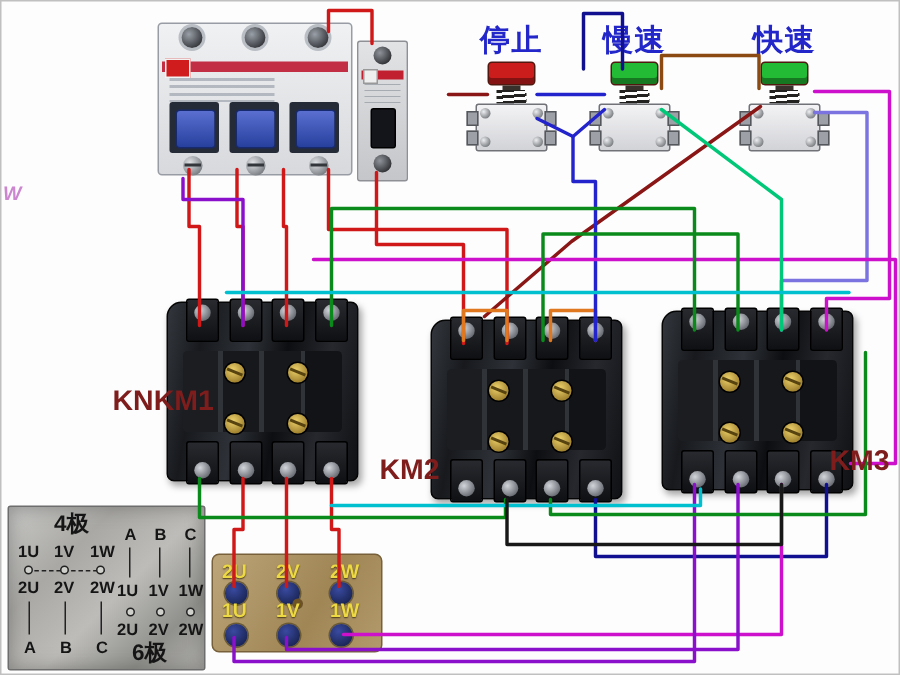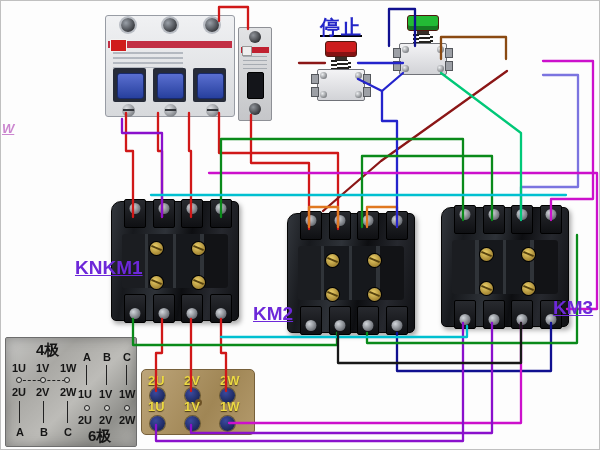--- a/index.html
+++ b/index.html
@@ -1,18 +1,18 @@
 <!DOCTYPE html>
 <html><head>
 <meta charset="utf-8">
 <style>
   html,body{margin:0;padding:0;background:#e9e9e9;}
   .stage{position:relative;width:600px;height:450px;background:#fdfdfd;border:1px solid #c0c0c0;
          font-family:"Liberation Sans",sans-serif;overflow:hidden;box-sizing:border-box;}
-  .abs{position:absolute;text-decoration:underline;}
+  .abs{position:absolute;}
 
   
   #wires{position:absolute;left:0;top:0;width:600px;height:450px;z-index:40;pointer-events:none;}
 
   
   .breaker3p{left:104px;top:14px;width:128px;height:100px;background:linear-gradient(#f0f1f3,#d7d9dc);
              border:1px solid #989ca4;border-radius:3px;z-index:10;}
   .b3screw{position:absolute;width:14px;height:14px;border-radius:50%;
            background:radial-gradient(circle at 35% 35%,#9aa0a8,#15161a);box-shadow:0 0 0 2px #b9bdc4;}
   .b3screw.t1{left:15px;top:2px}.b3screw.t2{left:57px;top:2px}.b3screw.t3{left:99px;top:2px}
@@ -74,21 +74,21 @@
   .ct-row.top .screw{top:3px}.ct-row.bot .screw{bottom:3px}
   .ct-band{position:absolute;left:10px;right:10px;top:32px;bottom:32px;border-radius:3px;
     background:linear-gradient(90deg,#1b1d21 0 22%,#303439 22% 25%,#16181c 25% 48%,#303439 48% 51%,#16181c 51% 74%,#303439 74% 77%,#121316 77% 100%);}
   .brass{position:absolute;width:13px;height:13px;border-radius:50%;
          background:radial-gradient(circle at 40% 35%,#ecd06a,#85661a);box-shadow:0 0 0 1px #000;}
   .brass::after{content:"";position:absolute;left:1px;right:1px;top:5px;height:2px;background:#57430f;
                 transform:rotate(22deg);}
   .brass.p1{left:38px;top:40px}.brass.p2{left:80px;top:40px}
   .brass.p3{left:38px;top:74px}.brass.p4{left:80px;top:74px}
 
-  .devlabel{font-weight:700;font-size:19px;color:#6d28d9;z-index:60;white-space:nowrap;text-align:center;}
+  .devlabel{font-weight:700;font-size:19px;color:#7f1d1d;z-index:60;white-space:nowrap;text-align:center;}
 
   
   .plate{left:4px;top:336px;width:130px;height:108px;z-index:10;border:1px solid #6d6d6d;border-radius:2px;
     background:linear-gradient(135deg,#c8c8c6 0%,#a9a8a4 30%,#bdbcb8 55%,#90908c 80%,#b2b1ad 100%);
     box-shadow:inset 0 0 12px rgba(80,80,80,.5);color:#151515;}
   .plate span{position:absolute;font-weight:700;font-size:11px;line-height:12px;}
   .plate .big{font-size:15px;line-height:16px;}
   .pc{position:absolute;width:4px;height:4px;border:1px solid #222;border-radius:50%;background:#cfcfcb;}
   .pl-line{position:absolute;background:#222;}
   .pl-dash{position:absolute;border-top:1px dashed #222;}
@@ -190,35 +190,52 @@
       <div class="pb-screw c3"></div>
       <div class="pb-screw c4"></div>
       <div class="pb-tab l1"></div>
       <div class="pb-tab l2"></div>
       <div class="pb-tab r1"></div>
       <div class="pb-tab r2"></div>
     </div>
   </div>
 
   <div class="abs pushbutton" style="left:398px;top:14px">
+    <div class="pb-label">慢速</div>
     <div class="pb-cap" style="background: rgb(35, 186, 53);"></div>
     <div class="pb-neck"></div>
     <div class="pb-spring"></div>
     <div class="pb-body">
       <div class="pb-screw c1"></div>
       <div class="pb-screw c2"></div>
       <div class="pb-screw c3"></div>
       <div class="pb-screw c4"></div>
       <div class="pb-tab l1"></div>
       <div class="pb-tab l2"></div>
       <div class="pb-tab r1"></div>
       <div class="pb-tab r2"></div>
     </div>
   </div>
 
+  <div class="abs pushbutton" style="left:498px;top:14px">
+    <div class="pb-label">快速</div>
+    <div class="pb-cap" style="background: rgb(35, 186, 53);"></div>
+    <div class="pb-neck"></div>
+    <div class="pb-spring"></div>
+    <div class="pb-body">
+      <div class="pb-screw c1"></div>
+      <div class="pb-screw c2"></div>
+      <div class="pb-screw c3"></div>
+      <div class="pb-screw c4"></div>
+      <div class="pb-tab l1"></div>
+      <div class="pb-tab l2"></div>
+      <div class="pb-tab r1"></div>
+      <div class="pb-tab r2"></div>
+    </div>
+  </div>
 
   <div class="abs contactor" style="left:110px;top:200px">
     <div class="ct-band"></div>
     <div class="brass p1"></div>
     <div class="brass p2"></div>
     <div class="brass p3"></div>
     <div class="brass p4"></div>
     <div class="ct-row top">
       <div class="lug">
           <i class="screw"></i>

